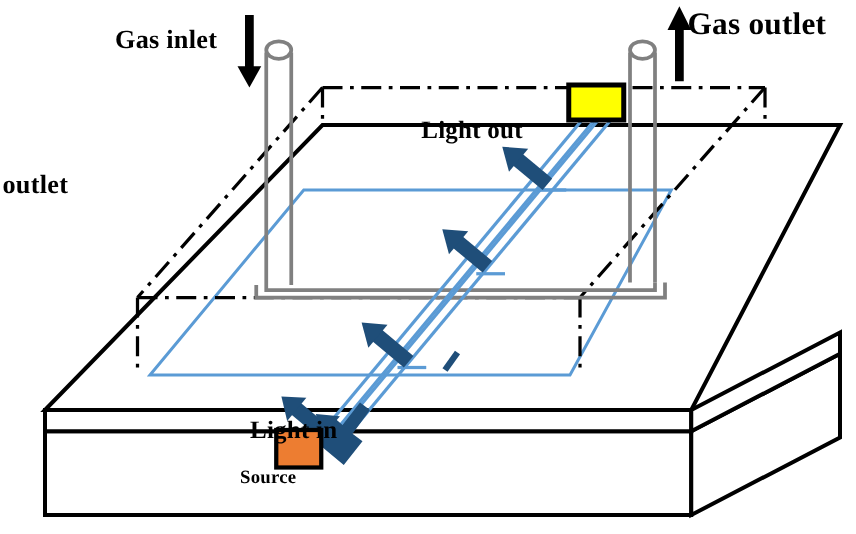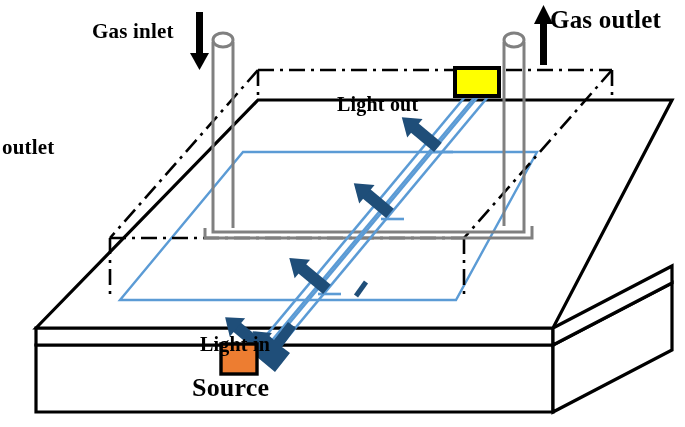--- a/index.html
+++ b/index.html
@@ -31,21 +31,21 @@
     white-space: nowrap;
     line-height: 1.08;
     letter-spacing: 0.2px;
   }
   .lbl-gas-inlet   { left: 92px;  top: 20px;  font-size: 21px; }
   .lbl-gas-outlet  { left: 550px; top: 6px;   font-size: 25px; }
   .lbl-detector    { left: 412px; top: 50px;  font-size: 20px; }
   .lbl-light-out   { left: 337px; top: 94px;  font-size: 20px; }
   .lbl-measurement { left: 2px;   top: 136px; font-size: 21px; text-align: center; }
   .lbl-light-in    { left: 168px; top: 334px; font-size: 20px; margin-left: 32px; }
-  .lbl-source      { left: 192px; top: 374px; font-size: 26px; }
+  .lbl-source      { left: 192px; top: 374px; font-size: 15px; }
 </style>
 </head>
 <body>
 
 <div id="stage">
 
   <svg id="art" viewBox="0 0 685 427" xmlns="http://www.w3.org/2000/svg">
 
     <g>
 

